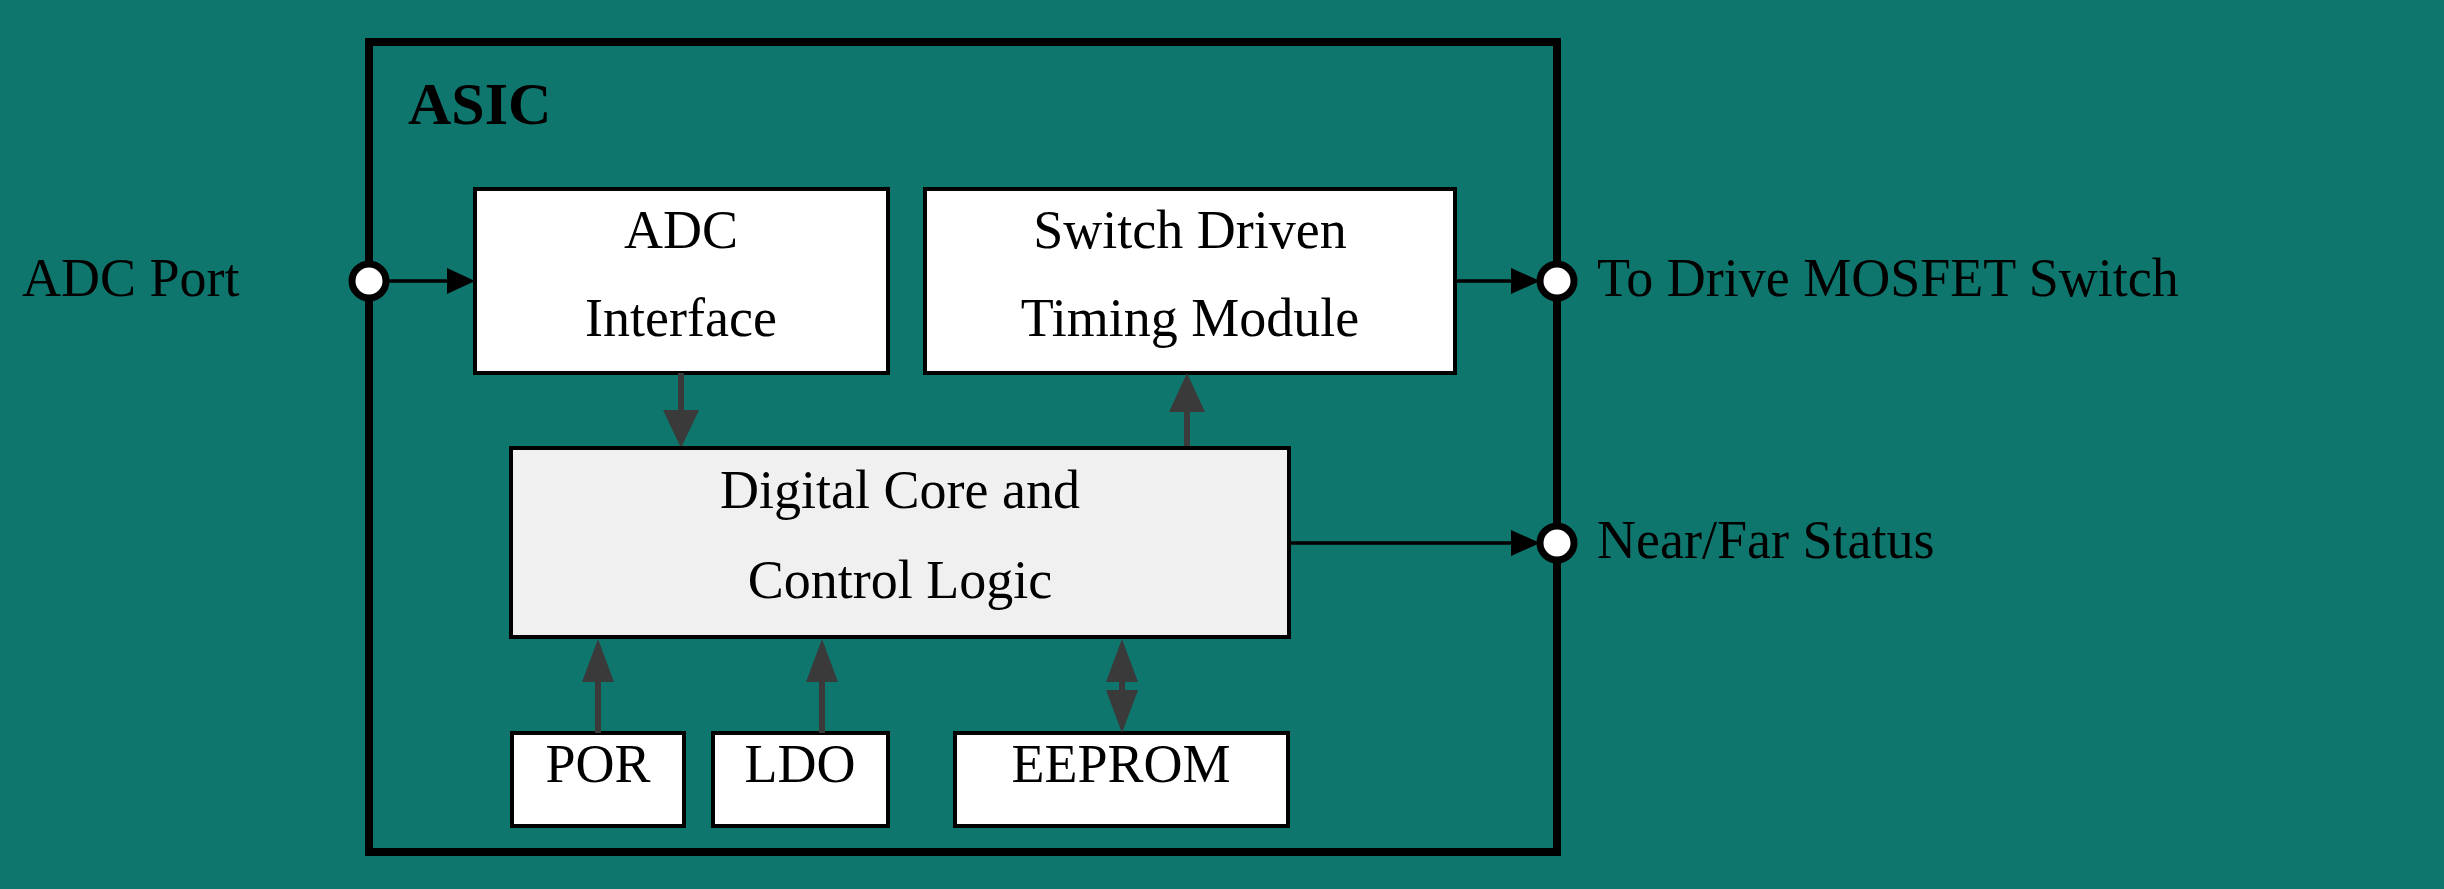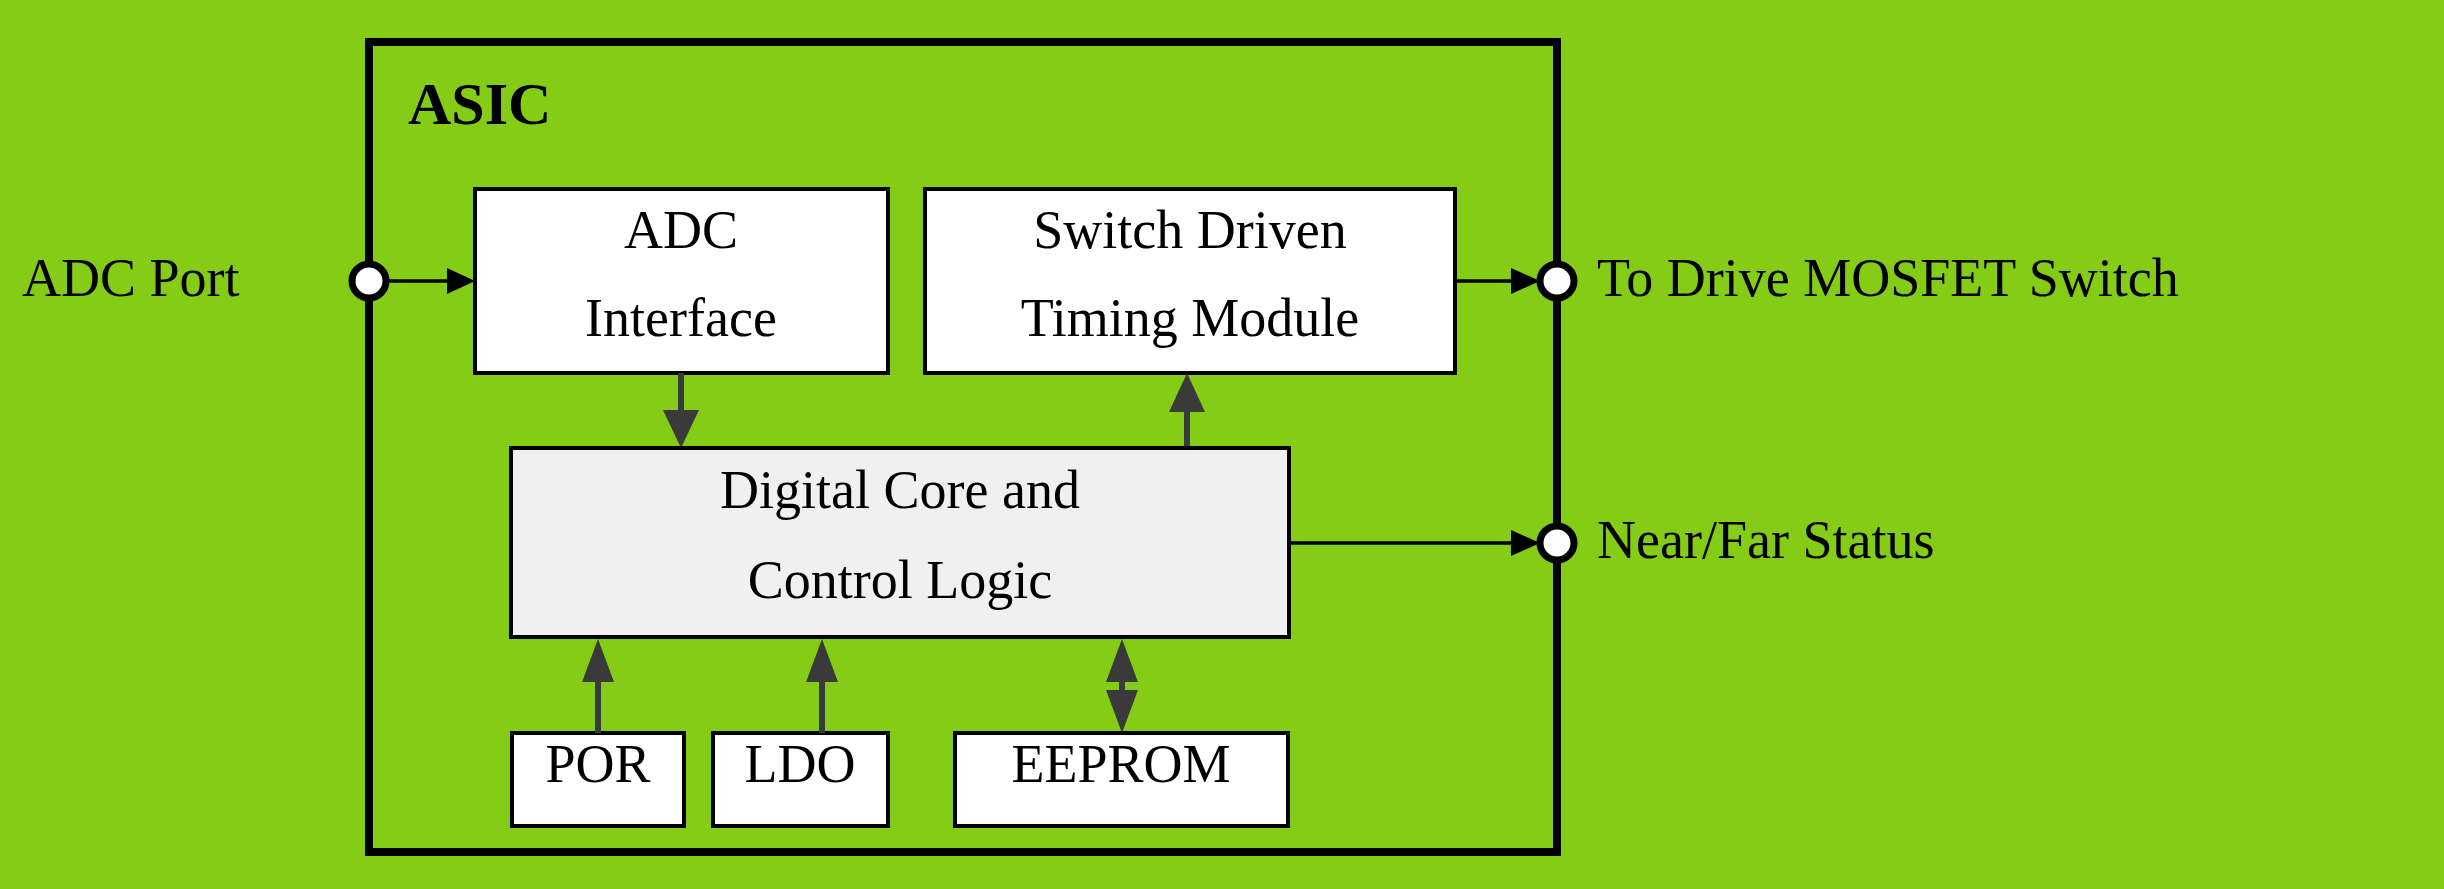--- a/index.html
+++ b/index.html
@@ -4,21 +4,21 @@
 <style>
   html, body {
     margin: 0;
     padding: 0;
     background: #ffffff;
   }
   #stage {
     position: relative;
     width: 2444px;
     height: 889px;
-    background: #84cc16;
+    background: #0f766e;
     font-family: "Liberation Serif", "DejaVu Serif", serif;
     overflow: hidden;
   }
   svg#diagram {
     position: absolute;
     inset: 0;
     width: 2444px;
     height: 889px;
     display: block;
   }

